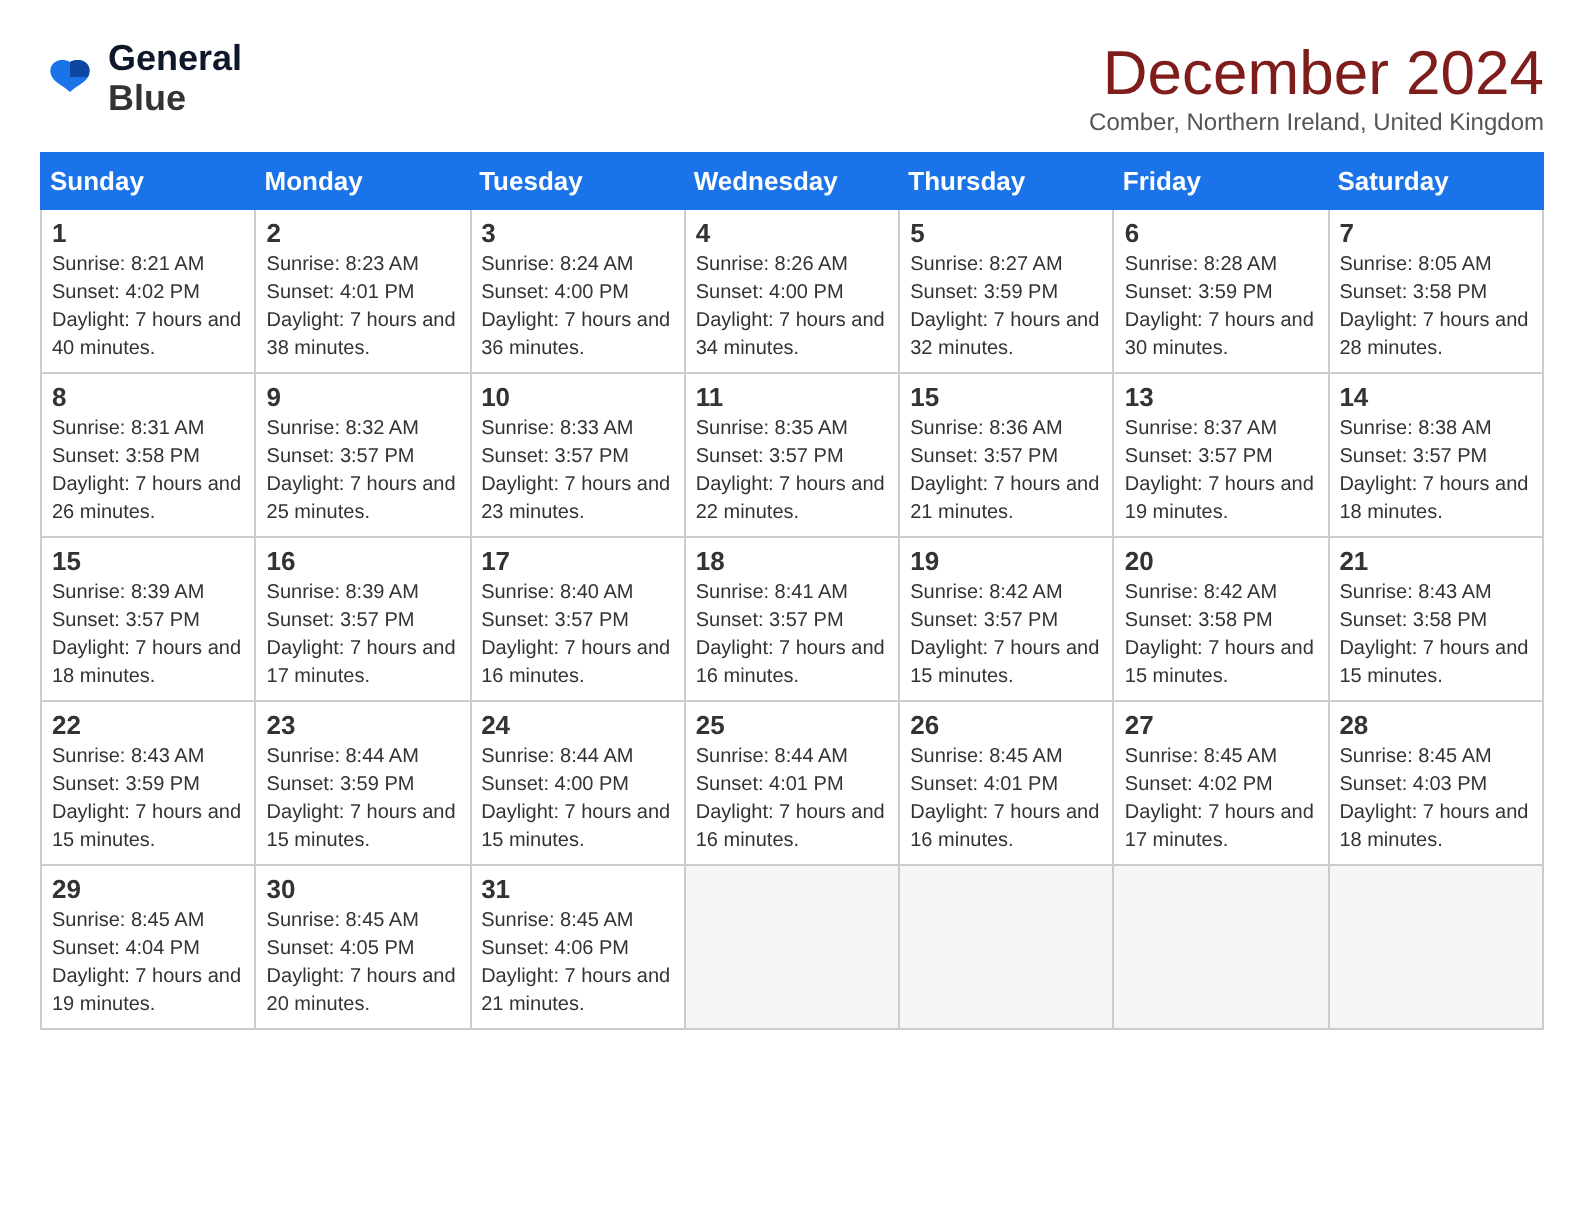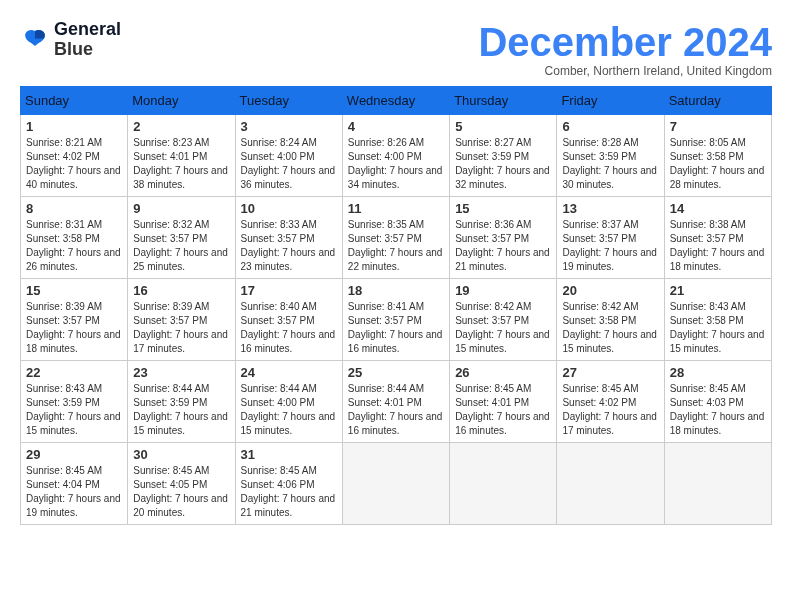--- a/index.html
+++ b/index.html
@@ -29,41 +29,41 @@
     }
     .logo-text span { color: #0f172a; }
     .logo-bird {
       width: 30px;
       height: 30px;
     }
     .title-section {
       text-align: right;
     }
     .month-title {
-      font-size: 40px;
-      font-weight: bold;
-      color: #3b82f6;
+      font-size: 31px;
+      font-weight: normal;
+      color: #7f1d1d;
       line-height: 1.1;
     }
     .location {
       font-size: 12px;
       color: #555;
     }
     .calendar {
       width: 100%;
       border-collapse: collapse;
       font-size: 11px;
     }
     .calendar th {
       background: #1a73e8;
-      color: #0f172a;
+      color: #ffffff;
       padding: 6px 4px;
       text-align: left;
       font-size: 13px;
-      font-weight: normal;
+      font-weight: bold;
       border: 1px solid #1a73e8;
     }
     .calendar td {
       border: 1px solid #ccc;
       padding: 4px 5px;
       vertical-align: top;
       width: calc(100% / 7);
       height: 80px;
       color: #333;
       background: #fff;

